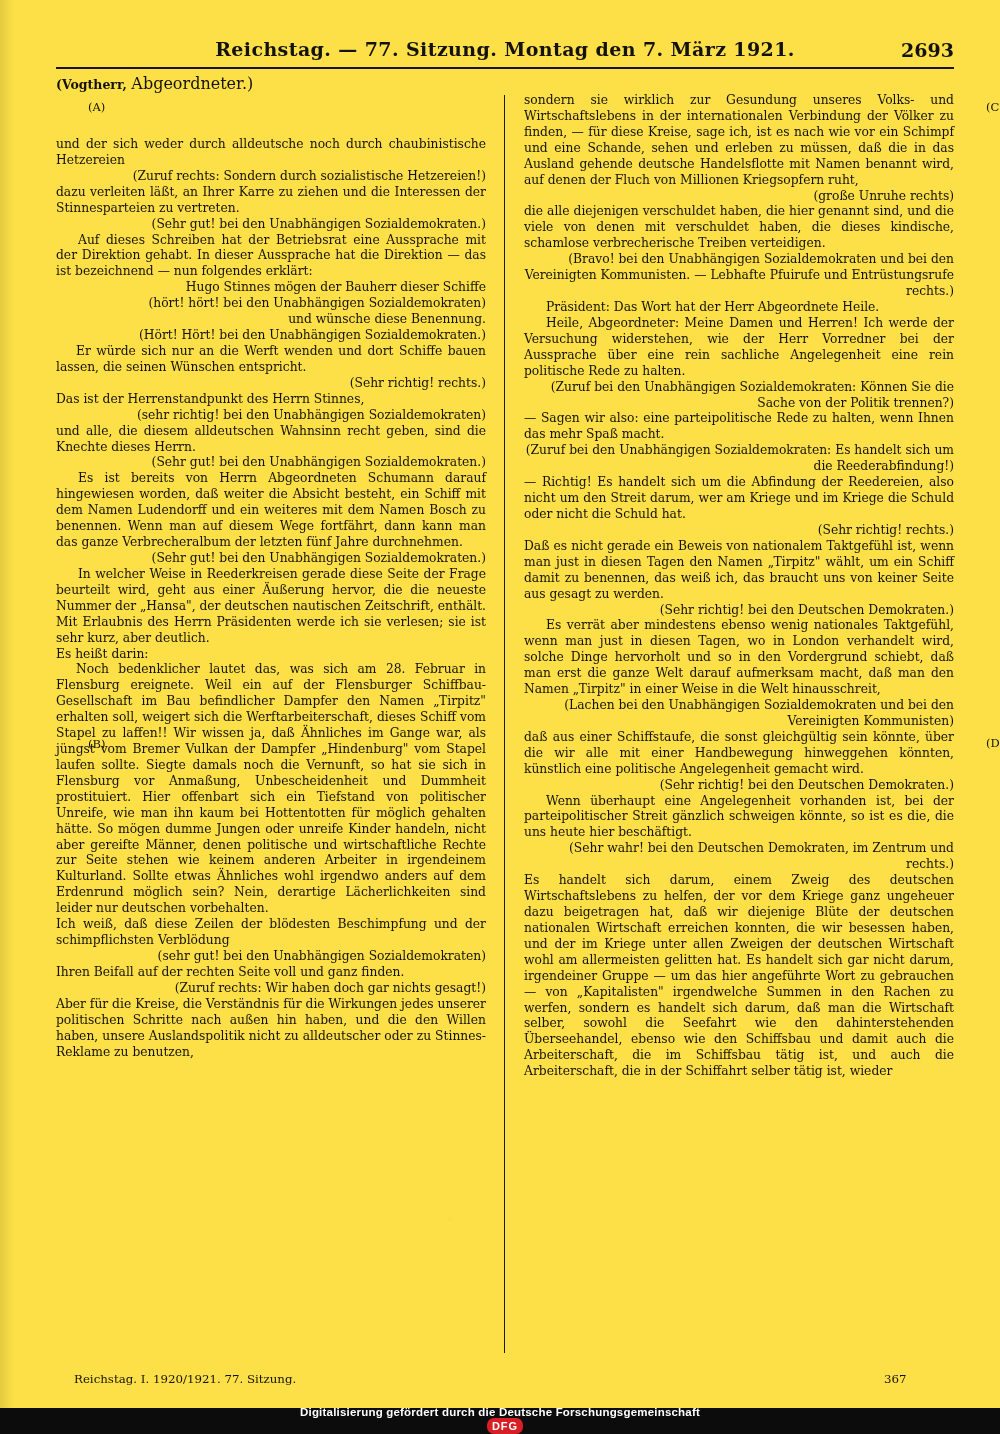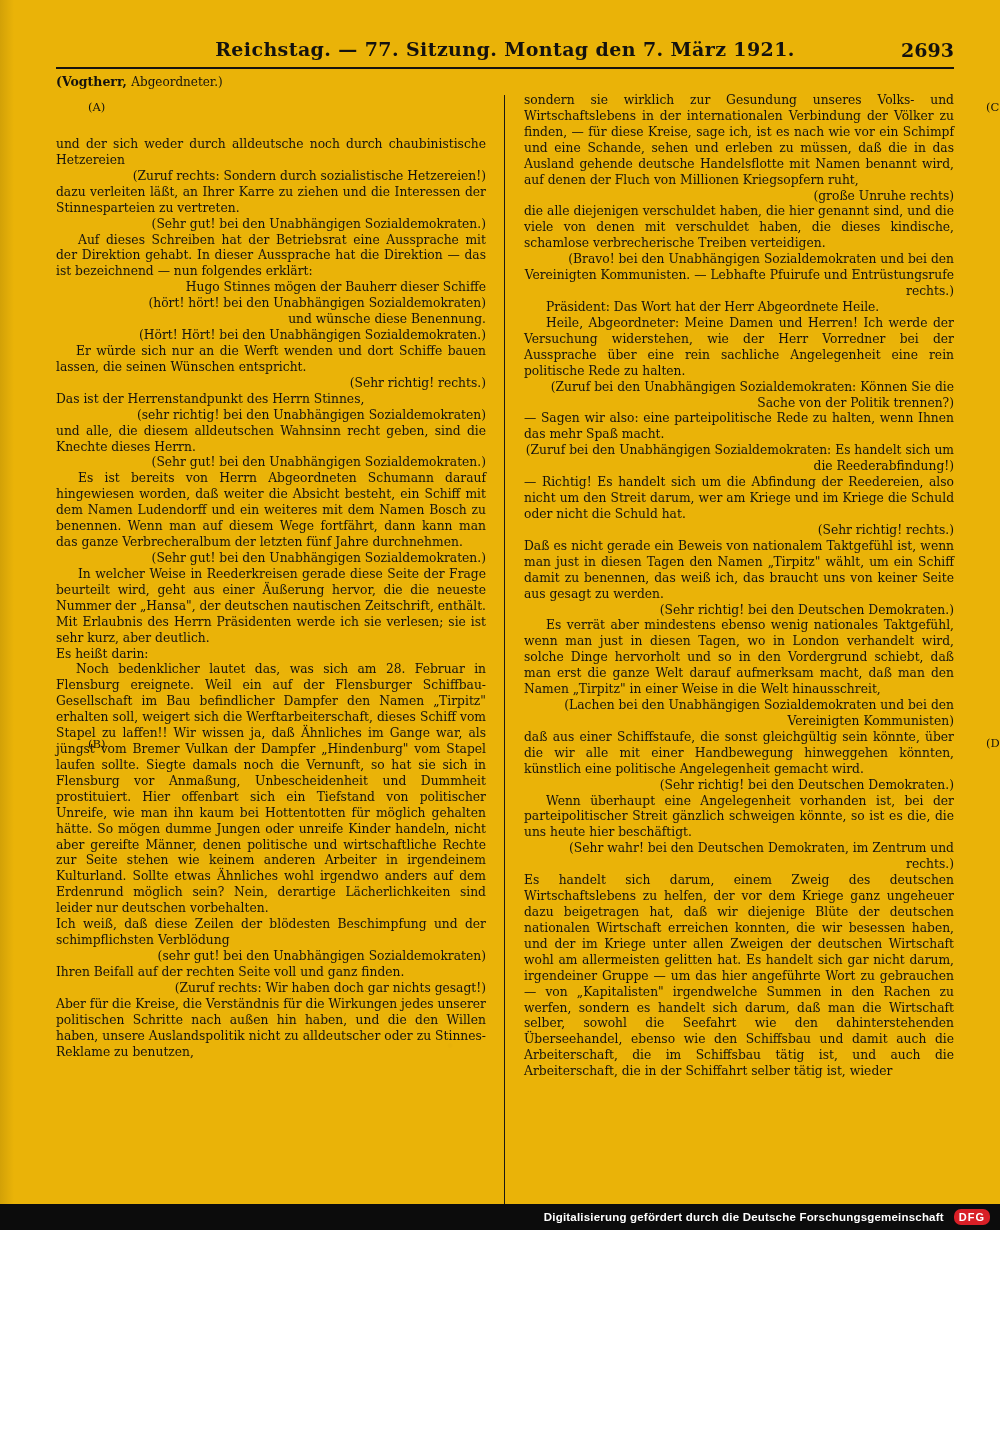--- a/index.html
+++ b/index.html
@@ -3,22 +3,22 @@
 <meta charset="utf-8">
 <style>
   html, body {
     margin: 0;
     padding: 0;
     background: #ffffff;
   }
   .page {
     position: relative;
     width: 1000px;
-    height: 1230px;
-    background: #eab308;
+    height: 1434px;
+    background: #fde047;
     overflow: hidden;
     font-family: "DejaVu Serif", serif;
     color: #14120f;
   }
   
   .page::before {
     content: "";
     position: absolute;
     inset: 0;
     background:
@@ -63,21 +63,21 @@
   }
   .speaker-top {
     position: absolute;
     top: 74px;
     left: 56px;
     font-size: 12.5px;
     font-weight: bold;
   }
   .speaker-top .small {
     font-weight: normal;
-    font-size: 12px;
+    font-size: 16px;
   }
 
   .columns {
     position: absolute;
     top: 93px;
     left: 56px;
     width: 898px;
     height: 1270px;
   }
   .divider {
@@ -142,22 +142,22 @@
     right: 0;
     bottom: 0;
     height: 26px;
     background: #0c0c0c;
     color: #ffffff;
     font-family: "Liberation Sans", sans-serif;
     font-size: 11.5px;
     display: flex;
     align-items: center;
     justify-content: flex-end;
-    padding-right: 10px;
     box-sizing: border-box;
+    flex-direction: column;
   }
   .bottom-bar .txt {
     font-weight: bold;
     letter-spacing: 0.2px;
   }
   .deg-badge {
     margin-left: 10px;
     background: #d81f26;
     color: #ffffff;
     font-weight: bold;

